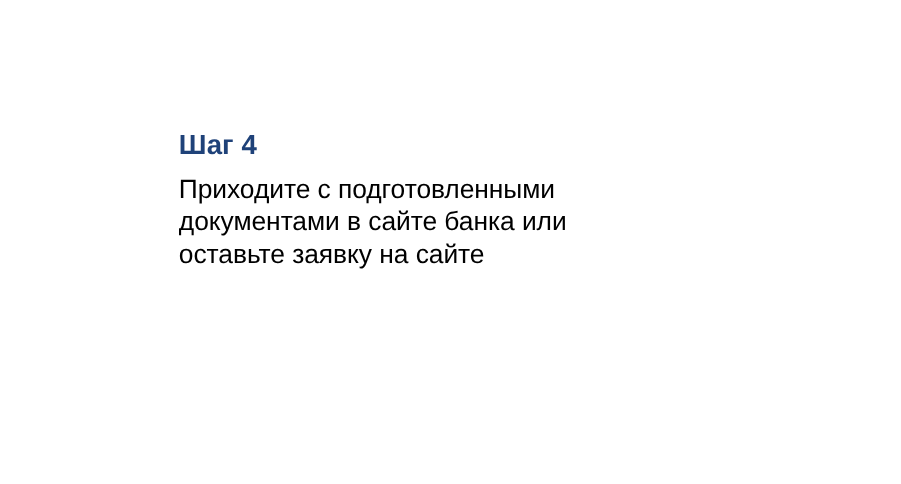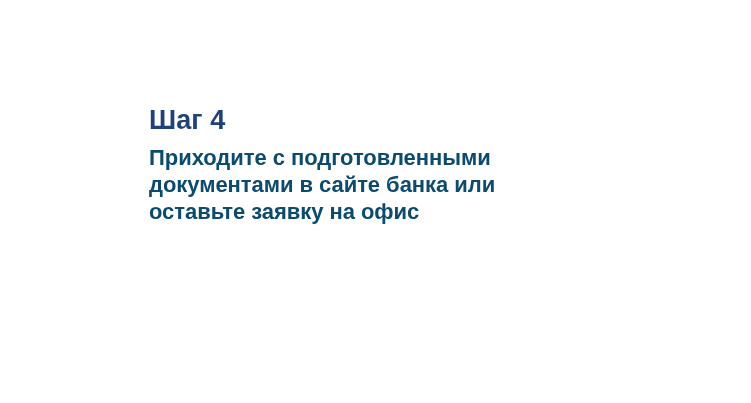--- a/index.html
+++ b/index.html
@@ -25,54 +25,54 @@
   #text-block {
     position: absolute;
     left: 149px;
     top: 104px;
     width: 470px;
   }
 
   #step-heading {
     margin: 0;
     padding: 0;
-    font-size: 27px;
+    font-size: 23px;
     line-height: 33px;
     font-weight: 700;
     letter-spacing: 0.1px;
     color: #1f4279;
     white-space: nowrap;
   }
 
   #step-description {
     margin: 0;
     padding: 0;
     margin-top: 7px;
     font-size: 22px;
     line-height: 27px;
-    font-weight: 700;
+    font-weight: 400;
     letter-spacing: -0.05px;
-    color: #0c4a6e;
+    color: #000000;
   }
 
   #step-description .desc-line {
     display: block;
     white-space: nowrap;
   }
 </style>
 </head>
 <body>
 
 <div id="slide">
 
   <div id="text-block">
 
     <h1 id="step-heading">Шаг 4</h1>
 
     <p id="step-description">
       <span class="desc-line">Приходите с подготовленными</span>
       <span class="desc-line">документами в сайте банка или</span>
-      <span class="desc-line">оставьте заявку на офис</span>
+      <span class="desc-line">оставьте заявку на сайте</span>
     </p>
 
   </div>
 
 </div>
 
 </body></html>

